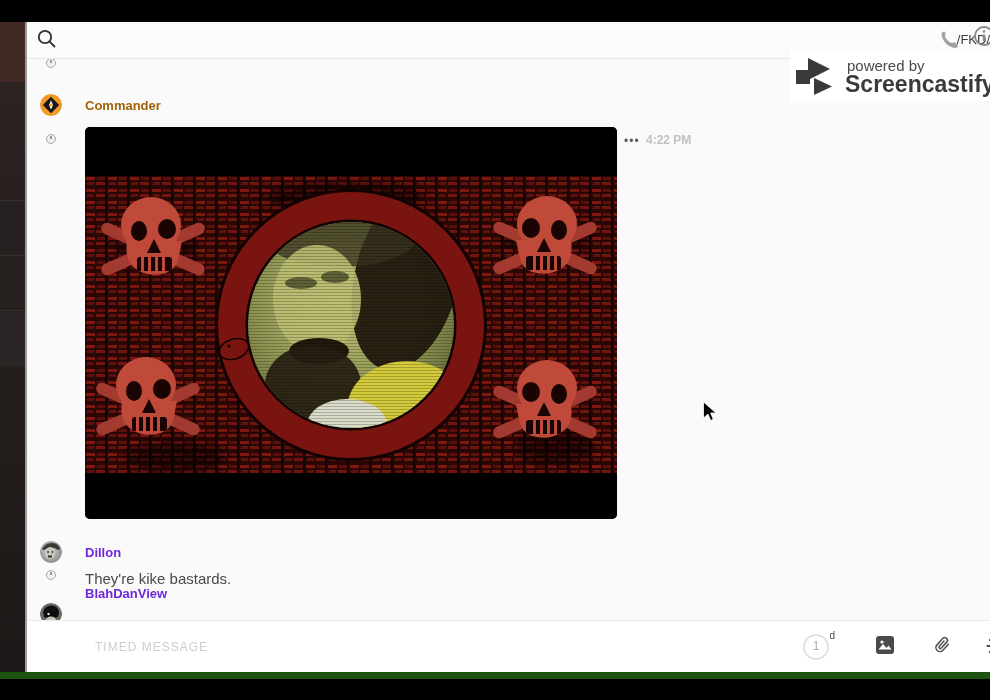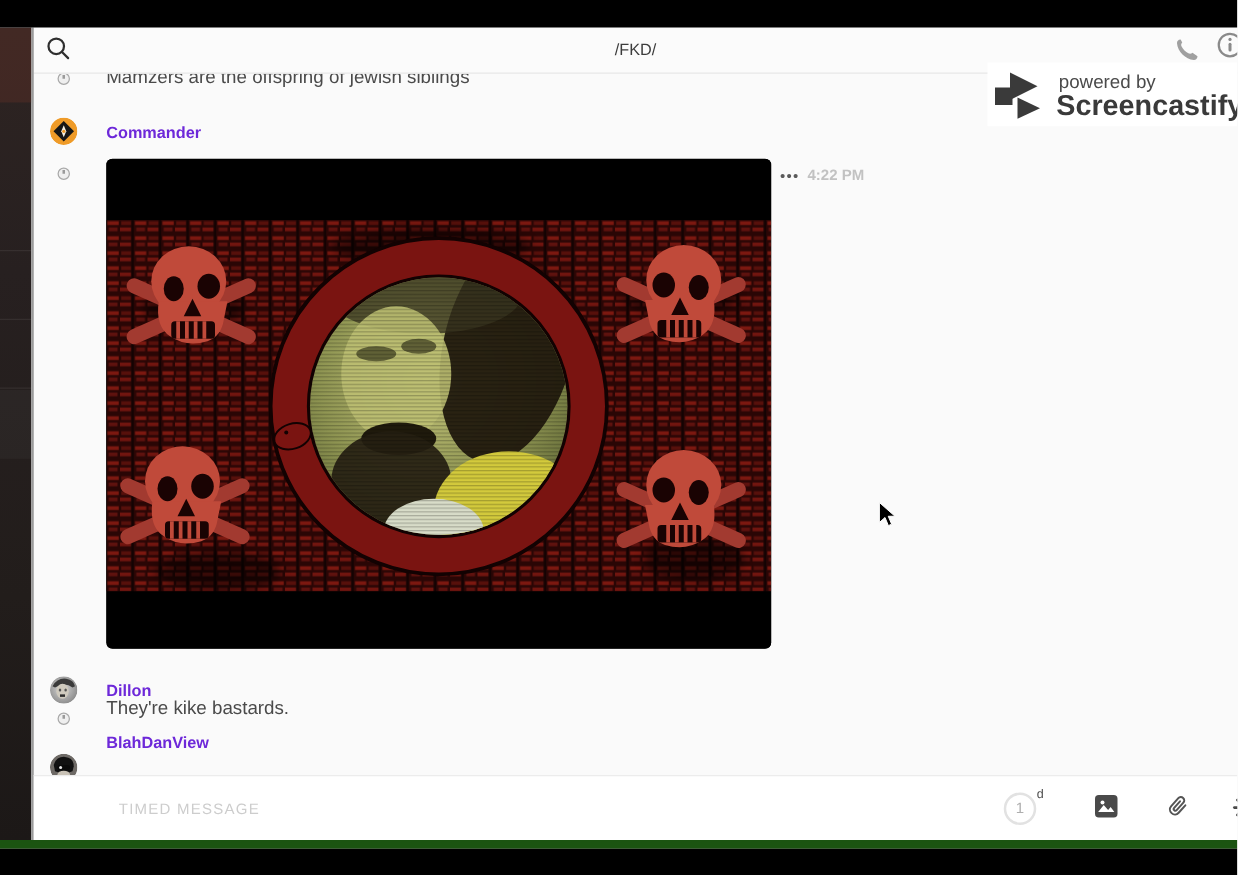--- a/index.html
+++ b/index.html
@@ -12,27 +12,27 @@
   .bottombar{position:absolute;left:0;top:679px;width:990px;height:21px;background:#000;z-index:60;}
 
   
   .sidebar{position:absolute;left:0;top:22px;width:25px;height:650px;background:linear-gradient(180deg,#2e2422 0%,#272020 30%,#221d1b 70%,#1c1817 100%);border-right:2px solid #9a9a9a;z-index:40;}
   .sb-sep{position:absolute;left:0;width:25px;height:1px;background:rgba(255,255,255,0.07);}
   .sb-blk{position:absolute;left:0;width:25px;background:rgba(120,70,50,0.15);}
 
   
   .header{position:absolute;left:27px;top:22px;width:963px;height:36px;background:#fbfbfb;border-bottom:1px solid #e7e7e7;z-index:30;}
   .search-btn{position:absolute;left:6px;top:3px;width:28px;height:28px;cursor:pointer;}
-  .room-title{position:absolute;left:0;top:10px;width:100%;text-align:center;font-size:13px;color:#3c3c3c;}
+  .room-title{position:absolute;left:0;top:10px;width:100%;text-align:right;font-size:13px;color:#3c3c3c;}
 
   
   .chat{position:absolute;left:27px;top:58px;width:963px;height:562px;background:#fafafa;z-index:10;}
   .msg-text{position:absolute;font-size:15px;color:#4a4a4a;white-space:nowrap;}
   .sender-name{position:absolute;font-size:13px;font-weight:bold;white-space:nowrap;}
-  .name-orange{color:#6d28d9;}
+  .name-orange{color:#a16207;}
   .name-red{color:#6d28d9;}
   .avatar{position:absolute;width:22px;height:22px;border-radius:50%;overflow:hidden;cursor:pointer;}
   .mini-clock{position:absolute;width:8px;height:8px;border:1px solid #a8a8a8;border-radius:50%;background:#efefef;}
   .mini-clock::after{content:"";position:absolute;left:3px;top:1px;width:2px;height:3px;background:#9a9a9a;}
   .msg-dots{position:absolute;font-size:12px;color:#5a5a5a;letter-spacing:1px;cursor:pointer;}
   .msg-time{position:absolute;font-size:12px;color:#c2c2c2;white-space:nowrap;font-weight:bold;}
 
   
   .img-event{position:absolute;left:58px;top:69px;width:532px;height:392px;border-radius:5px;overflow:hidden;background:#000;cursor:pointer;}
 
@@ -75,21 +75,20 @@
         <circle cx="12" cy="12" r="6.2" fill="none" stroke="#2f2f2f" stroke-width="1.8"></circle>
         <line x1="16.6" y1="16.6" x2="21.5" y2="21.5" stroke="#2f2f2f" stroke-width="1.8" stroke-linecap="round"></line>
       </svg>
     </div>
     <div class="room-title">/FKD/</div>
   </div>
 
   <div class="chat">
 
     <span class="mini-clock" style="left:19px;top:0px;"></span>
-    <div class="msg-text" style="left:58px;top:-5px;">Mamzers are the offspring of jewish siblings</div>
 
     <div class="avatar" style="left:13px;top:36px;">
       <svg width="22" height="22" viewBox="0 0 22 22">
         <circle cx="11" cy="11" r="11" fill="#ef9b28"></circle>
         <rect x="5.2" y="5.2" width="11.6" height="11.6" transform="rotate(45 11 11)" fill="#161616"></rect>
         <path d="M11 6.2 L13 11 L11 15.8 L9 11 Z" fill="#f5efe2"></path>
         <circle cx="11" cy="11" r="1.3" fill="#ef9b28"></circle>
       </svg>
     </div>
     <div class="sender-name name-orange" style="left:58px;top:40px;">Commander</div>
@@ -195,21 +194,21 @@
         <circle cx="11" cy="11" r="11" fill="url(#dg)"></circle>
         <path d="M2 8 Q6 1 13 2 Q19 3 20 8 L18 9 Q12 4 4 9 Z" fill="#3a3a3a"></path>
         <ellipse cx="10" cy="12" rx="5" ry="6" fill="#cfcabe"></ellipse>
         <rect x="8" y="14.5" width="4" height="2" fill="#2e2e2e"></rect>
         <ellipse cx="8" cy="11" rx="1" ry="1.2" fill="#555"></ellipse>
         <ellipse cx="12.5" cy="11" rx="1" ry="1.2" fill="#555"></ellipse>
       </svg>
     </div>
     <div class="sender-name name-red" style="left:58px;top:487px;">Dillon</div>
     <span class="mini-clock" style="left:19px;top:512px;"></span>
-    <div class="msg-text" style="left:58px;top:500px;text-align:center;">They're kike bastards.</div>
+    <div class="msg-text" style="left:58px;top:512px;text-align:center;">They're kike bastards.</div>
 
     <div class="avatar" style="left:13px;top:545px;">
       <svg width="22" height="22" viewBox="0 0 22 22">
         <circle cx="11" cy="11" r="11" fill="#6e6a66"></circle>
         <path d="M3 9 Q5 2 12 2.5 Q19 3 19 10 L18 14 Q11 17 4 14 Z" fill="#111"></path>
         <rect x="6" y="9" width="10" height="4" rx="2" fill="#0a0a0a"></rect>
         <circle cx="8.5" cy="11" r="1.2" fill="#e8e8e8"></circle>
         <ellipse cx="11" cy="16.5" rx="5" ry="3" fill="#c9c2b6"></ellipse>
       </svg>
     </div>

